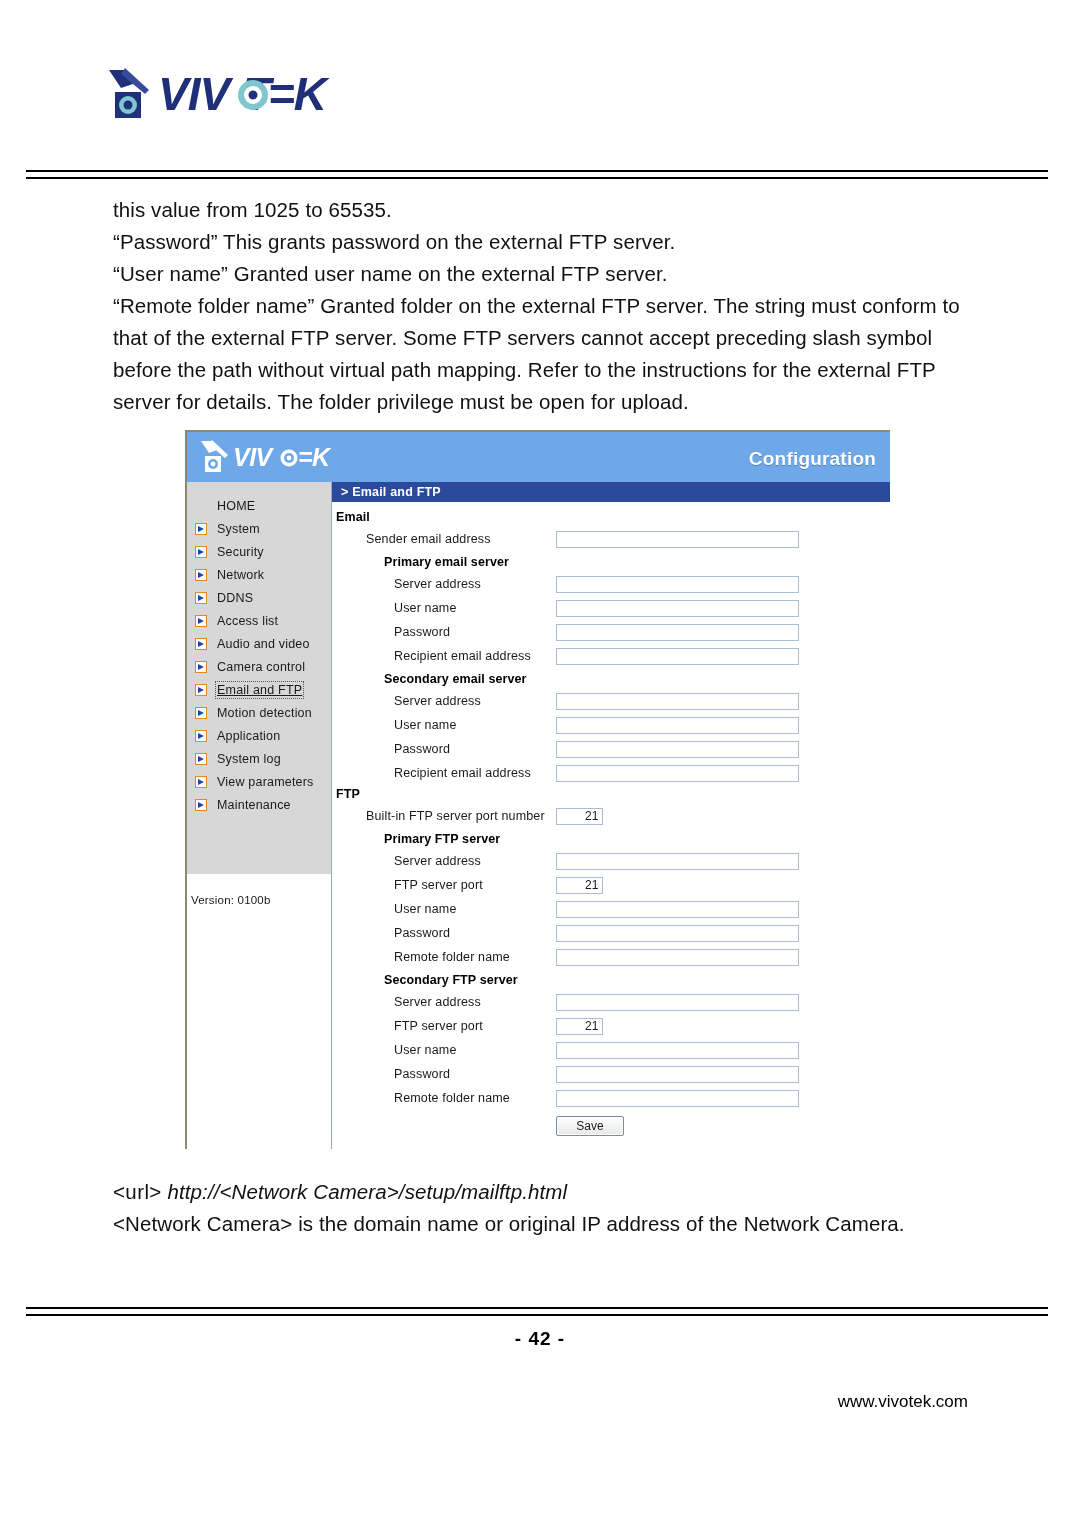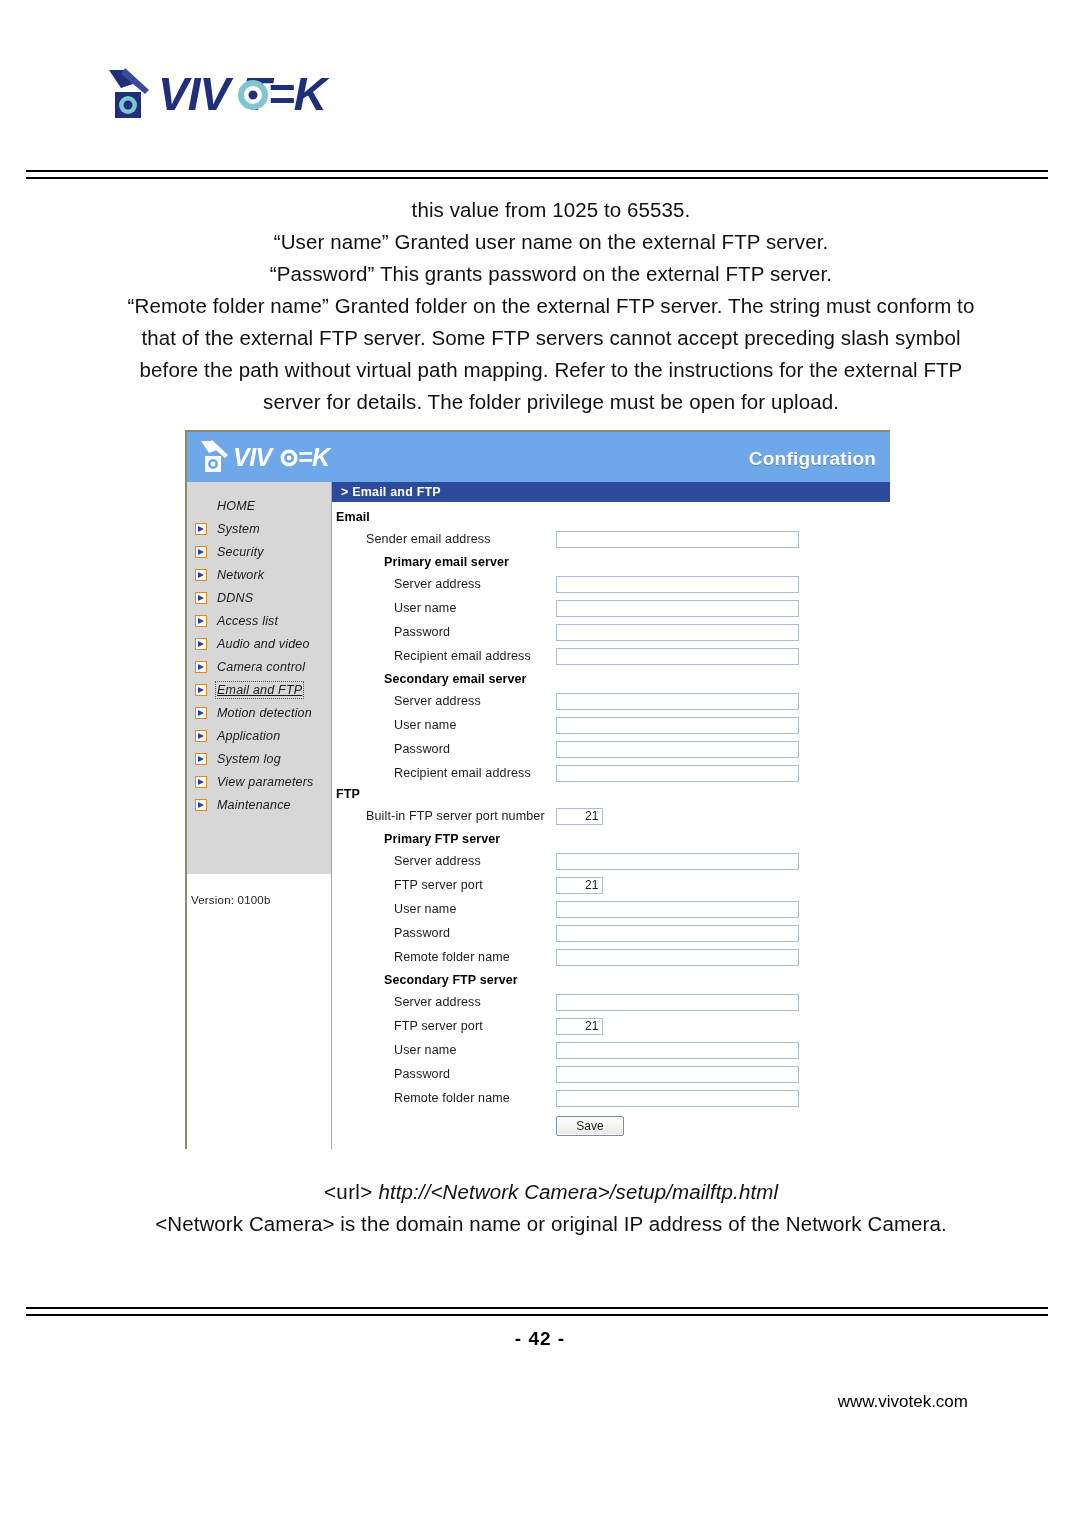--- a/index.html
+++ b/index.html
@@ -44,21 +44,21 @@
     position: absolute;
     left: 113px;
     width: 876px;
     font-size: 20.5px;
     line-height: 32px;
     letter-spacing: 0.1px;
     color: #111;
   }
   .doc-top { top: 194px; }
   .doc-bottom { top: 1176px; }
-  .doc-text p { margin: 0 0 0 0; text-align: center; }
+  .doc-text p { margin: 0 0 0 0; }
   .doc-text p + p { margin-top: 0px; }
   .url-line { font-style: italic; }
   .url-tag { font-style: normal; letter-spacing: 0.4px; }
 
   
   .app-shot {
     position: absolute;
     left: 185px;
     top: 430px;
     width: 705px;
@@ -119,21 +119,20 @@
     height: 392px;
     background: #d7d7d7;
   }
   .sidebar-list {
     position: absolute;
     left: 0;
     top: 0;
     width: 144px;
     padding-top: 12px;
     box-sizing: border-box;
-    font-style: italic;
   }
   .nav-item {
     display: flex;
     align-items: center;
     height: 23px;
     padding-left: 8px;
     font-size: 12.5px;
     color: #1a1a1a;
     letter-spacing: 0.2px;
   }
@@ -292,22 +291,22 @@
     <circle cx="150" cy="33" r="15" fill="#7fc6cf"></circle>
     <circle cx="150" cy="33" r="9" fill="#ffffff"></circle>
     <circle cx="150" cy="33" r="4.5" fill="#1f2f7a"></circle>
   </svg>
 </div>
 
 <div class="rule rule-top"></div>
 
 <div class="doc-text doc-top">
   <p>this value from 1025 to 65535.</p>
+  <p>“Password” This grants password on the external FTP server.</p>
   <p>“User name” Granted user name on the external FTP server.</p>
-  <p>“Password” This grants password on the external FTP server.</p>
   <p>“Remote folder name” Granted folder on the external FTP server. The string must conform to that of the external FTP server. Some FTP servers cannot accept preceding slash symbol before the path without virtual path mapping. Refer to the instructions for the external FTP server for details. The folder privilege must be open for upload.</p>
 </div>
 
 <div class="app-shot">
 
   <div class="app-header">
     <div class="brand">
       <svg viewBox="0 0 160 38" width="160" height="38" aria-hidden="true">
         <g fill="#ffffff">
           <path d="M4 3 L15 3 L20 12 L12 15 Z"></path>

